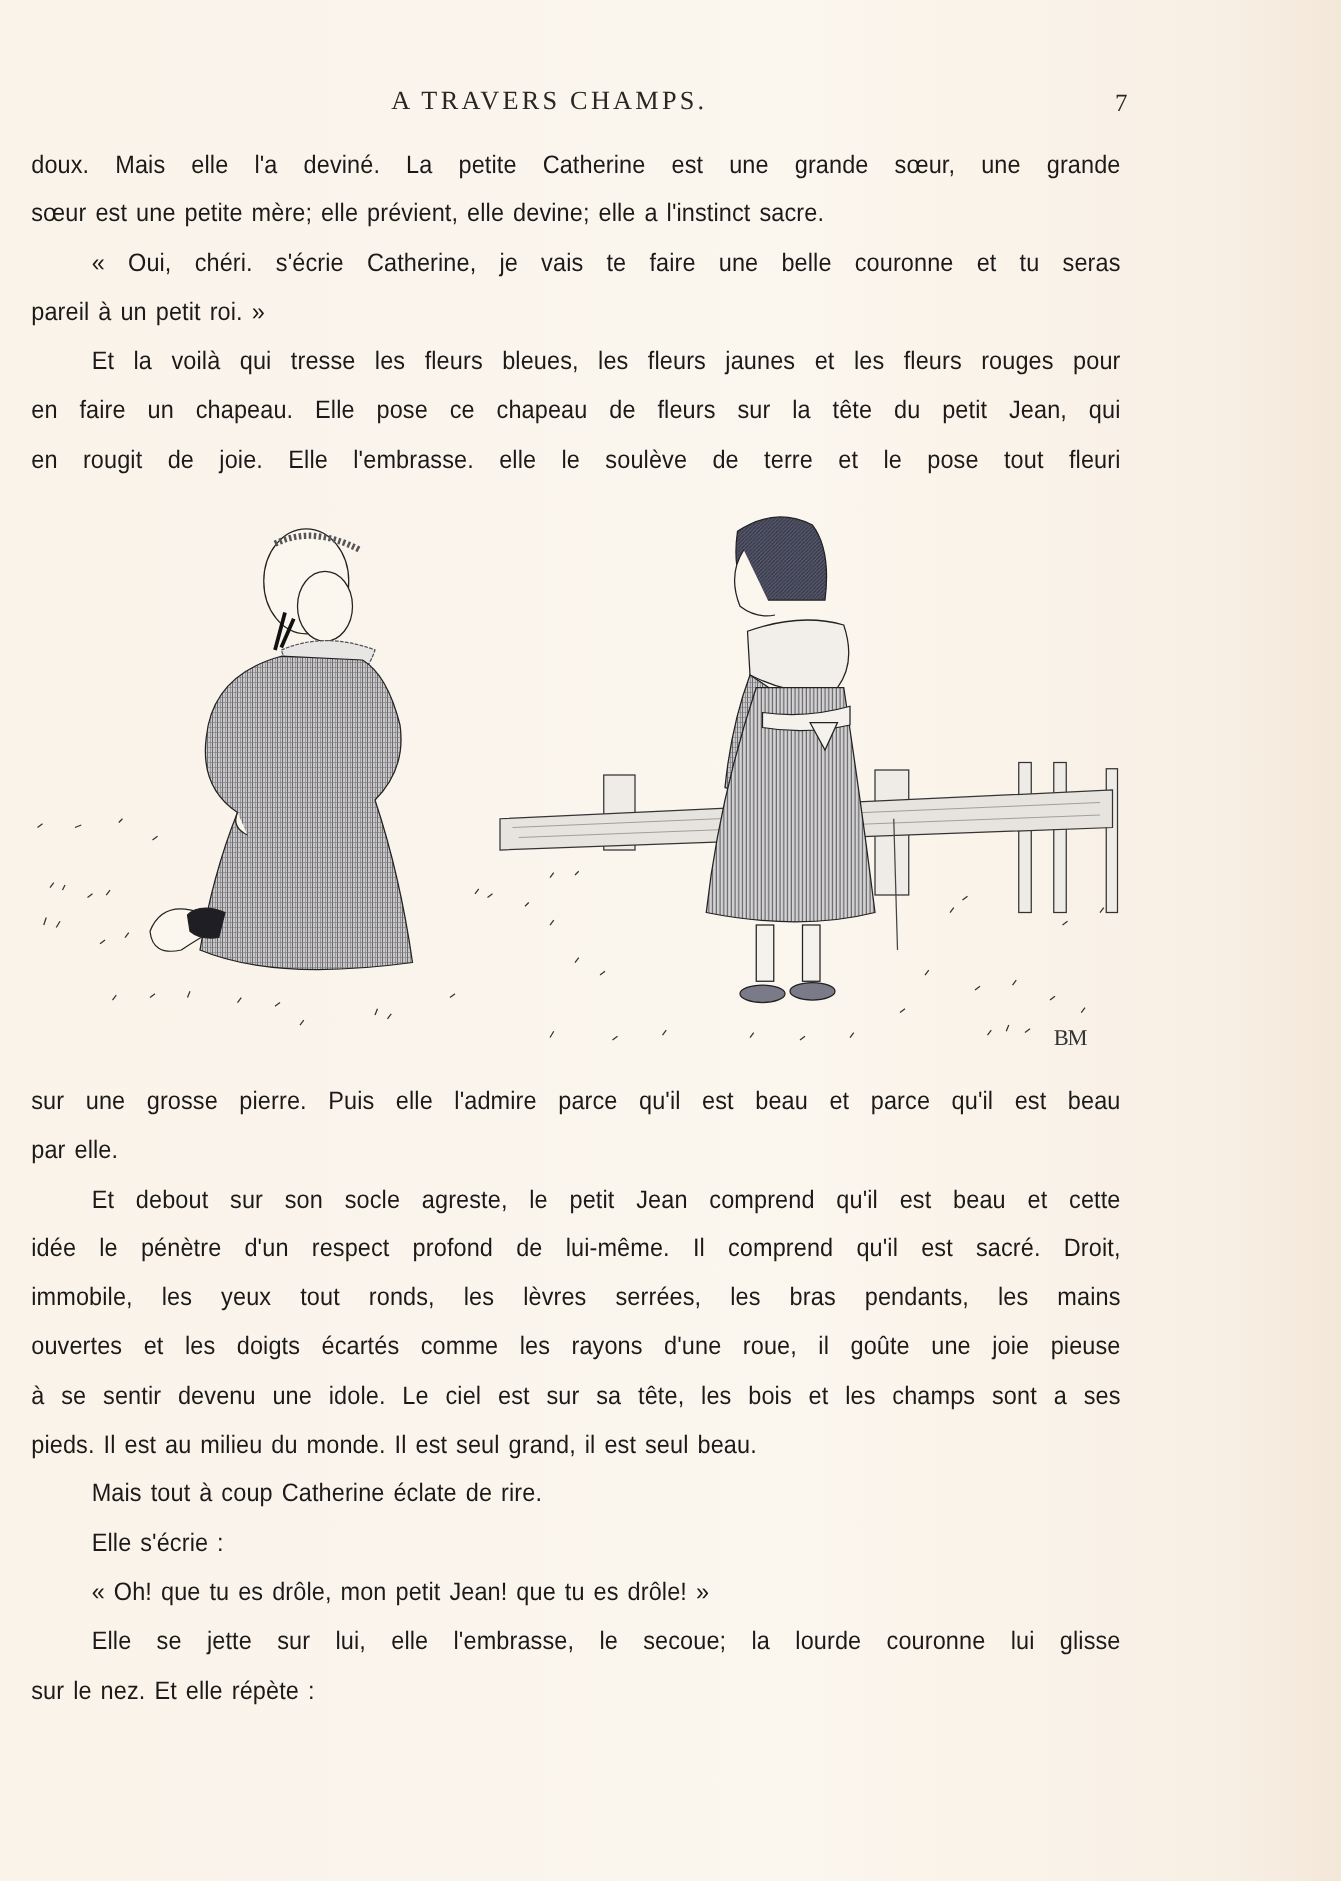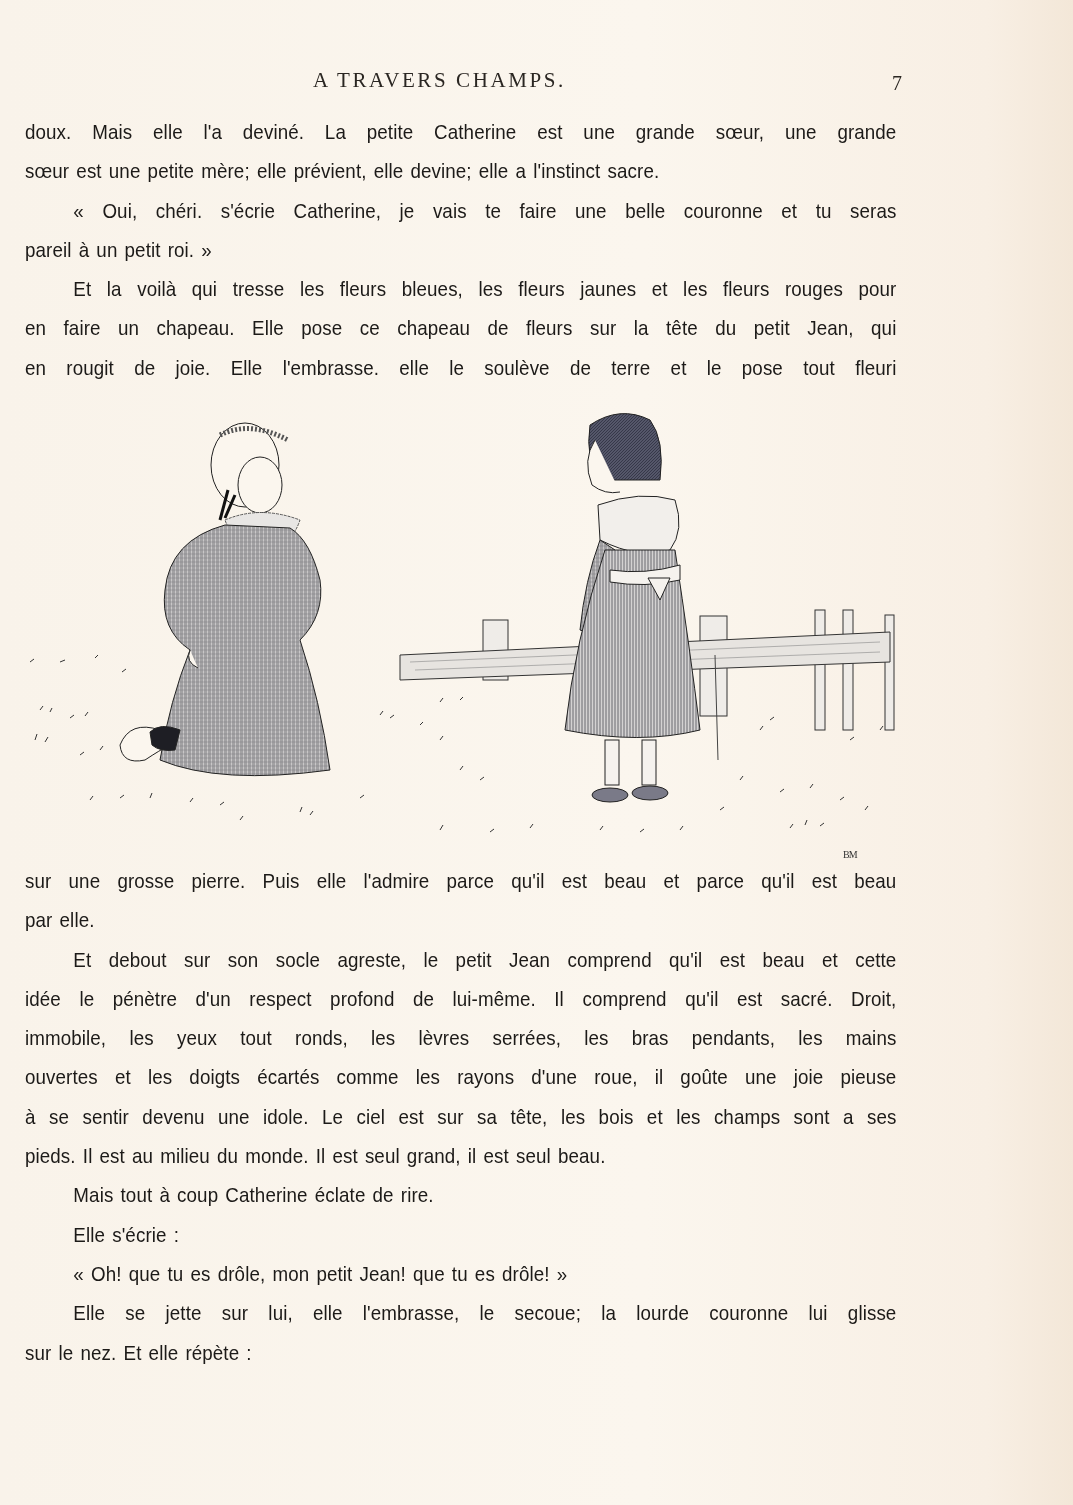--- a/index.html
+++ b/index.html
@@ -33,23 +33,22 @@
     .text-block .line.justify { text-align: justify; text-align-last: justify; width: 937px; }
     .text-block .line.indent { padding-left: 52px; box-sizing: border-box; }
     #block-top { top: 113px; }
     #block-bottom { top: 862px; }
     .illustration {
       position: absolute; left: 20px; top: 400px; width: 890px; height: 450px;
     }
     .illustration svg { width: 890px; height: 450px; display: block; }
     .signature {
       position: absolute; left: 843px; top: 820px;
-      font-family: "Liberation Serif", serif; font-size: 10px; color: #333;
+      font-family: "Liberation Serif", serif; font-size: 18px; color: #333;
       letter-spacing: -1px;
-      margin-top: 29px;
     }
   </style>
 </head>
 <body>
 
 <div class="running-head">
   <span class="running-title">A TRAVERS CHAMPS.</span>
   <span class="page-number">7</span>
 </div>
 

